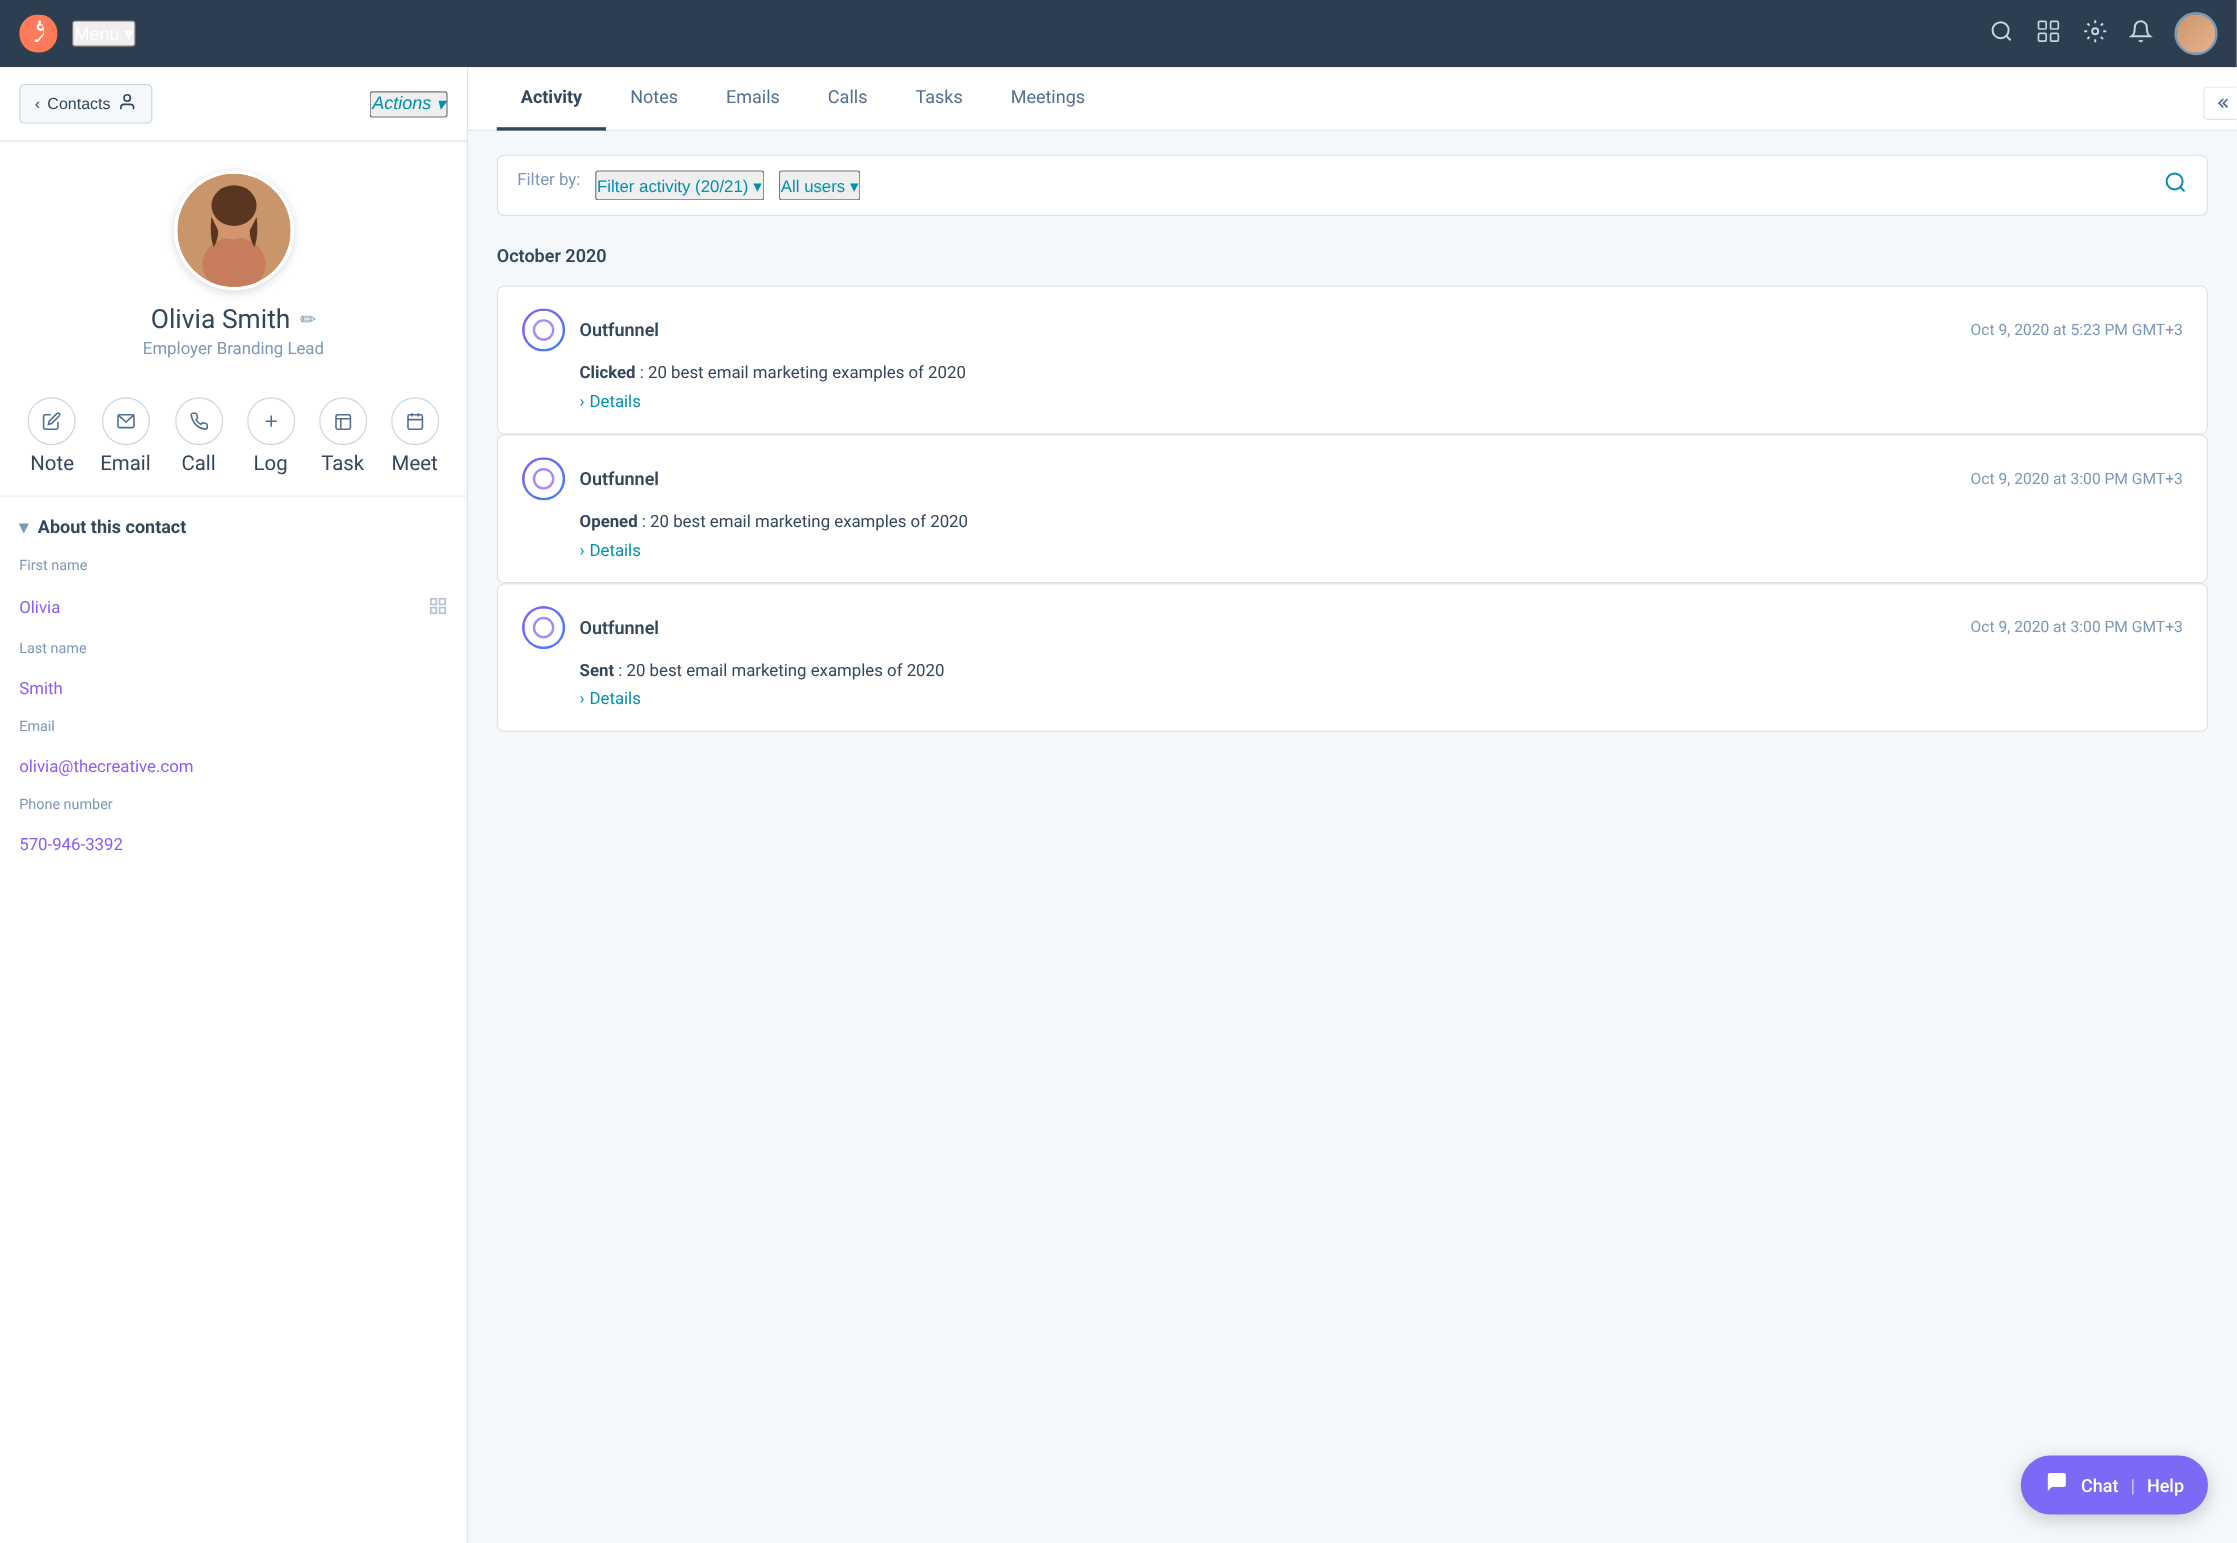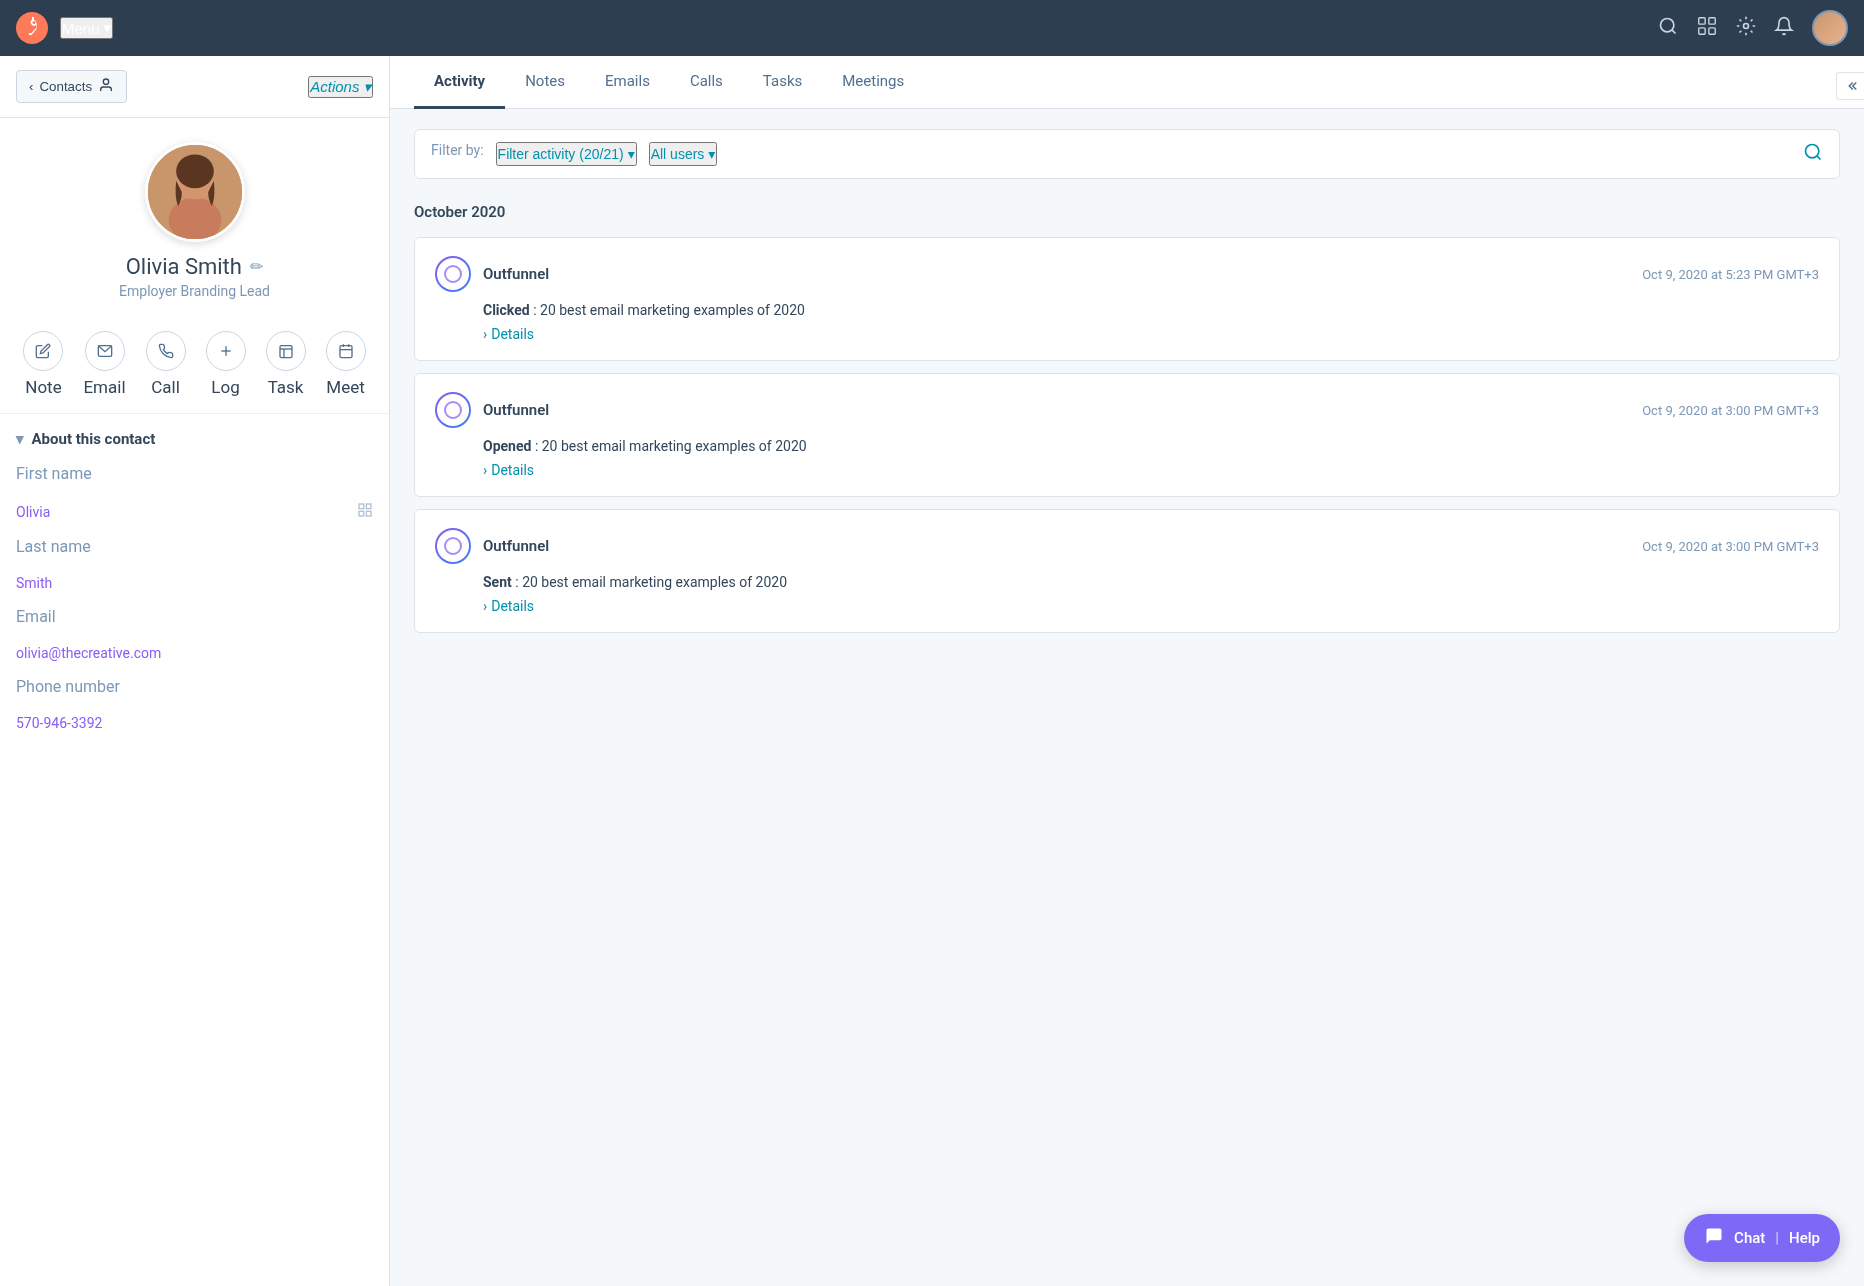--- a/index.html
+++ b/index.html
@@ -65,21 +65,21 @@
       width: 40px; height: 40px; border-radius: 50%;
       border: 1.5px solid #cbd6e2; display: flex; align-items: center; justify-content: center;
       color: #516f90; font-size: 16px; background: #fff;
     }
 
     .about-section { padding: 16px; }
     .about-header { display: flex; align-items: center; gap: 8px; font-weight: 700; font-size: 15px; color: #33475b; margin-bottom: 16px; cursor: pointer; }
     .chevron-down { color: #7c98b6; }
 
     .field-group { margin-bottom: 16px; }
-    .field-label { font-size: 16px; color: #7c98b6; margin-bottom: 4px; }
+    .field-label { font-size: 12px; color: #7c98b6; margin-bottom: 4px; }
     .field-value { font-size: 14px; color: #8b5cf6; display: flex; align-items: center; justify-content: space-between; margin-top: 19px; }
     .field-icon { color: #b0c1d1; cursor: pointer; }
 
     
     .right-content { flex: 1; display: flex; flex-direction: column; overflow: hidden; position: relative; }
 
     
     .tabs-bar {
       background: #fff;
       border-bottom: 1px solid #dde3e8;
@@ -109,21 +109,20 @@
     .filter-spacer { flex: 1; }
     .search-icon-btn { color: #0091ae; cursor: pointer; font-size: 18px; }
 
     .date-section { font-size: 15px; font-weight: 600; color: #33475b; margin-bottom: 12px; padding: 4px 0; }
 
     .activity-card {
       background: #fff;
       border: 1px solid #dde3e8;
       border-radius: 6px;
       padding: 18px 20px;
-      margin-bottom: 12px;
     }
     .activity-card-header { display: flex; align-items: center; margin-bottom: 10px; }
     .outfunnel-icon {
       width: 36px; height: 36px; border-radius: 50%;
       border: 2px solid transparent;
       background: linear-gradient(white, white) padding-box, linear-gradient(135deg, #8b5cf6, #3b82f6) border-box;
       display: flex; align-items: center; justify-content: center;
       margin-right: 12px; flex-shrink: 0;
     }
     .outfunnel-icon-inner { width: 18px; height: 18px; border-radius: 50%; border: 2px solid #a78bfa; background: transparent; }

